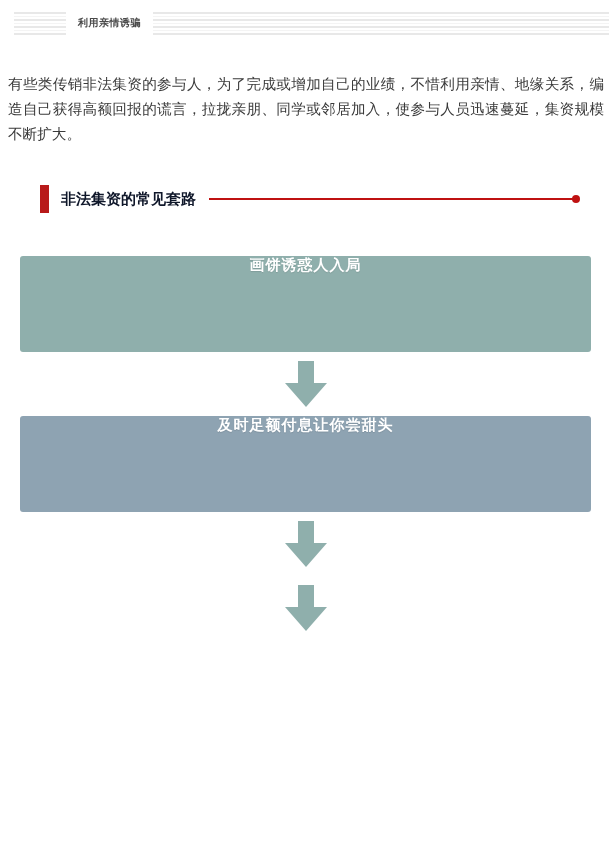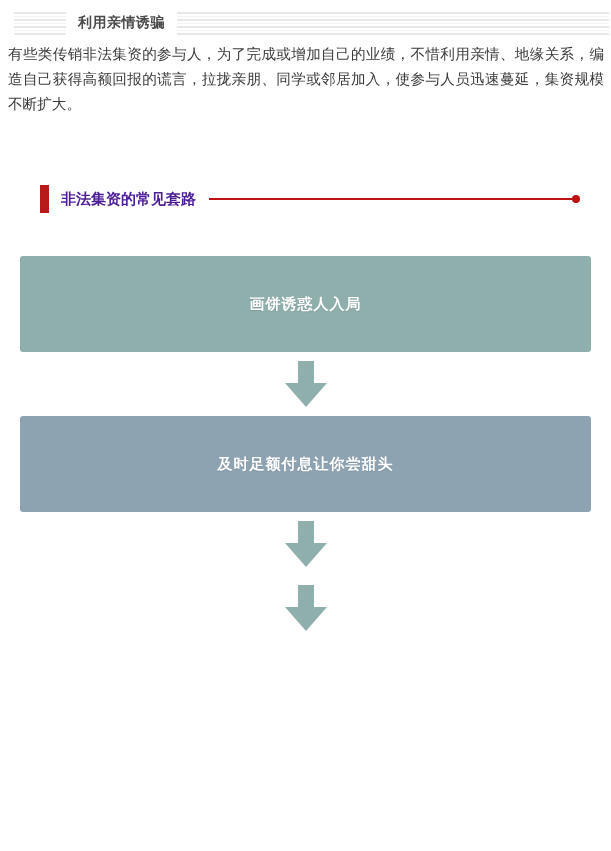--- a/index.html
+++ b/index.html
@@ -34,21 +34,21 @@
       to bottom,
       #ffffff 0px, #ffffff 2px,
       #e8e8e8 2px, #e8e8e8 4px,
       #ffffff 4px, #ffffff 6px,
       #f4f4f4 6px, #f4f4f4 7px
     );
     flex: 0 0 auto;
   }
   .banner-title {
     font-family: "DejaVu Sans", "Liberation Sans", sans-serif;
-    font-size: 14px;
+    font-size: 10px;
     font-weight: bold;
     color: #4a4a4a;
     padding: 0 12px;
     white-space: nowrap;
     letter-spacing: 0.5px;
     flex: 0 0 auto;
   }
   .banner-stripes-right {
     flex: 1 1 auto;
     height: 26px;
@@ -59,21 +59,21 @@
       #e8e8e8 2px, #e8e8e8 4px,
       #ffffff 4px, #ffffff 6px,
       #f4f4f4 6px, #f4f4f4 7px
     );
   }
 
   
   .intro {
     position: absolute;
     left: 8px;
-    top: 41px;
+    top: 71px;
     width: 596px;
     font-family: "DejaVu Sans", "Liberation Sans", sans-serif;
     font-size: 14.6px;
     line-height: 25px;
     color: #3a3a3a;
     text-align: justify;
     text-justify: inter-ideograph;
   }
 
   
@@ -89,21 +89,21 @@
   .section-bar {
     width: 9px;
     height: 28px;
     background: #b81a1a;
     flex: 0 0 auto;
   }
   .section-title {
     font-family: Liberation Sans, sans-serif;
     font-size: 15px;
     font-weight: bold;
-    color: #4c1d95;
+    color: #0f172a;
     margin-left: 12px;
     white-space: nowrap;
     flex: 0 0 auto;
   }
   .section-rule {
     flex: 1 1 auto;
     height: 2px;
     background: #bf1111;
     margin-left: 13px;
     margin-right: 0px;
@@ -122,21 +122,20 @@
     position: absolute;
     left: 20px;
     top: 256px;
     width: 571px;
   }
   .flow-box {
     width: 571px;
     height: 96px;
     border-radius: 3px;
     display: flex;
-    align-items: center;
     justify-content: center;
     box-sizing: border-box;
   }
   .flow-box-label {
     font-family: "DejaVu Sans", "Liberation Sans", sans-serif;
     font-size: 15px;
     font-weight: bold;
     color: #ffffff;
     letter-spacing: 1px;
     text-shadow: 0 1px 1px rgba(0,0,0,0.10);

